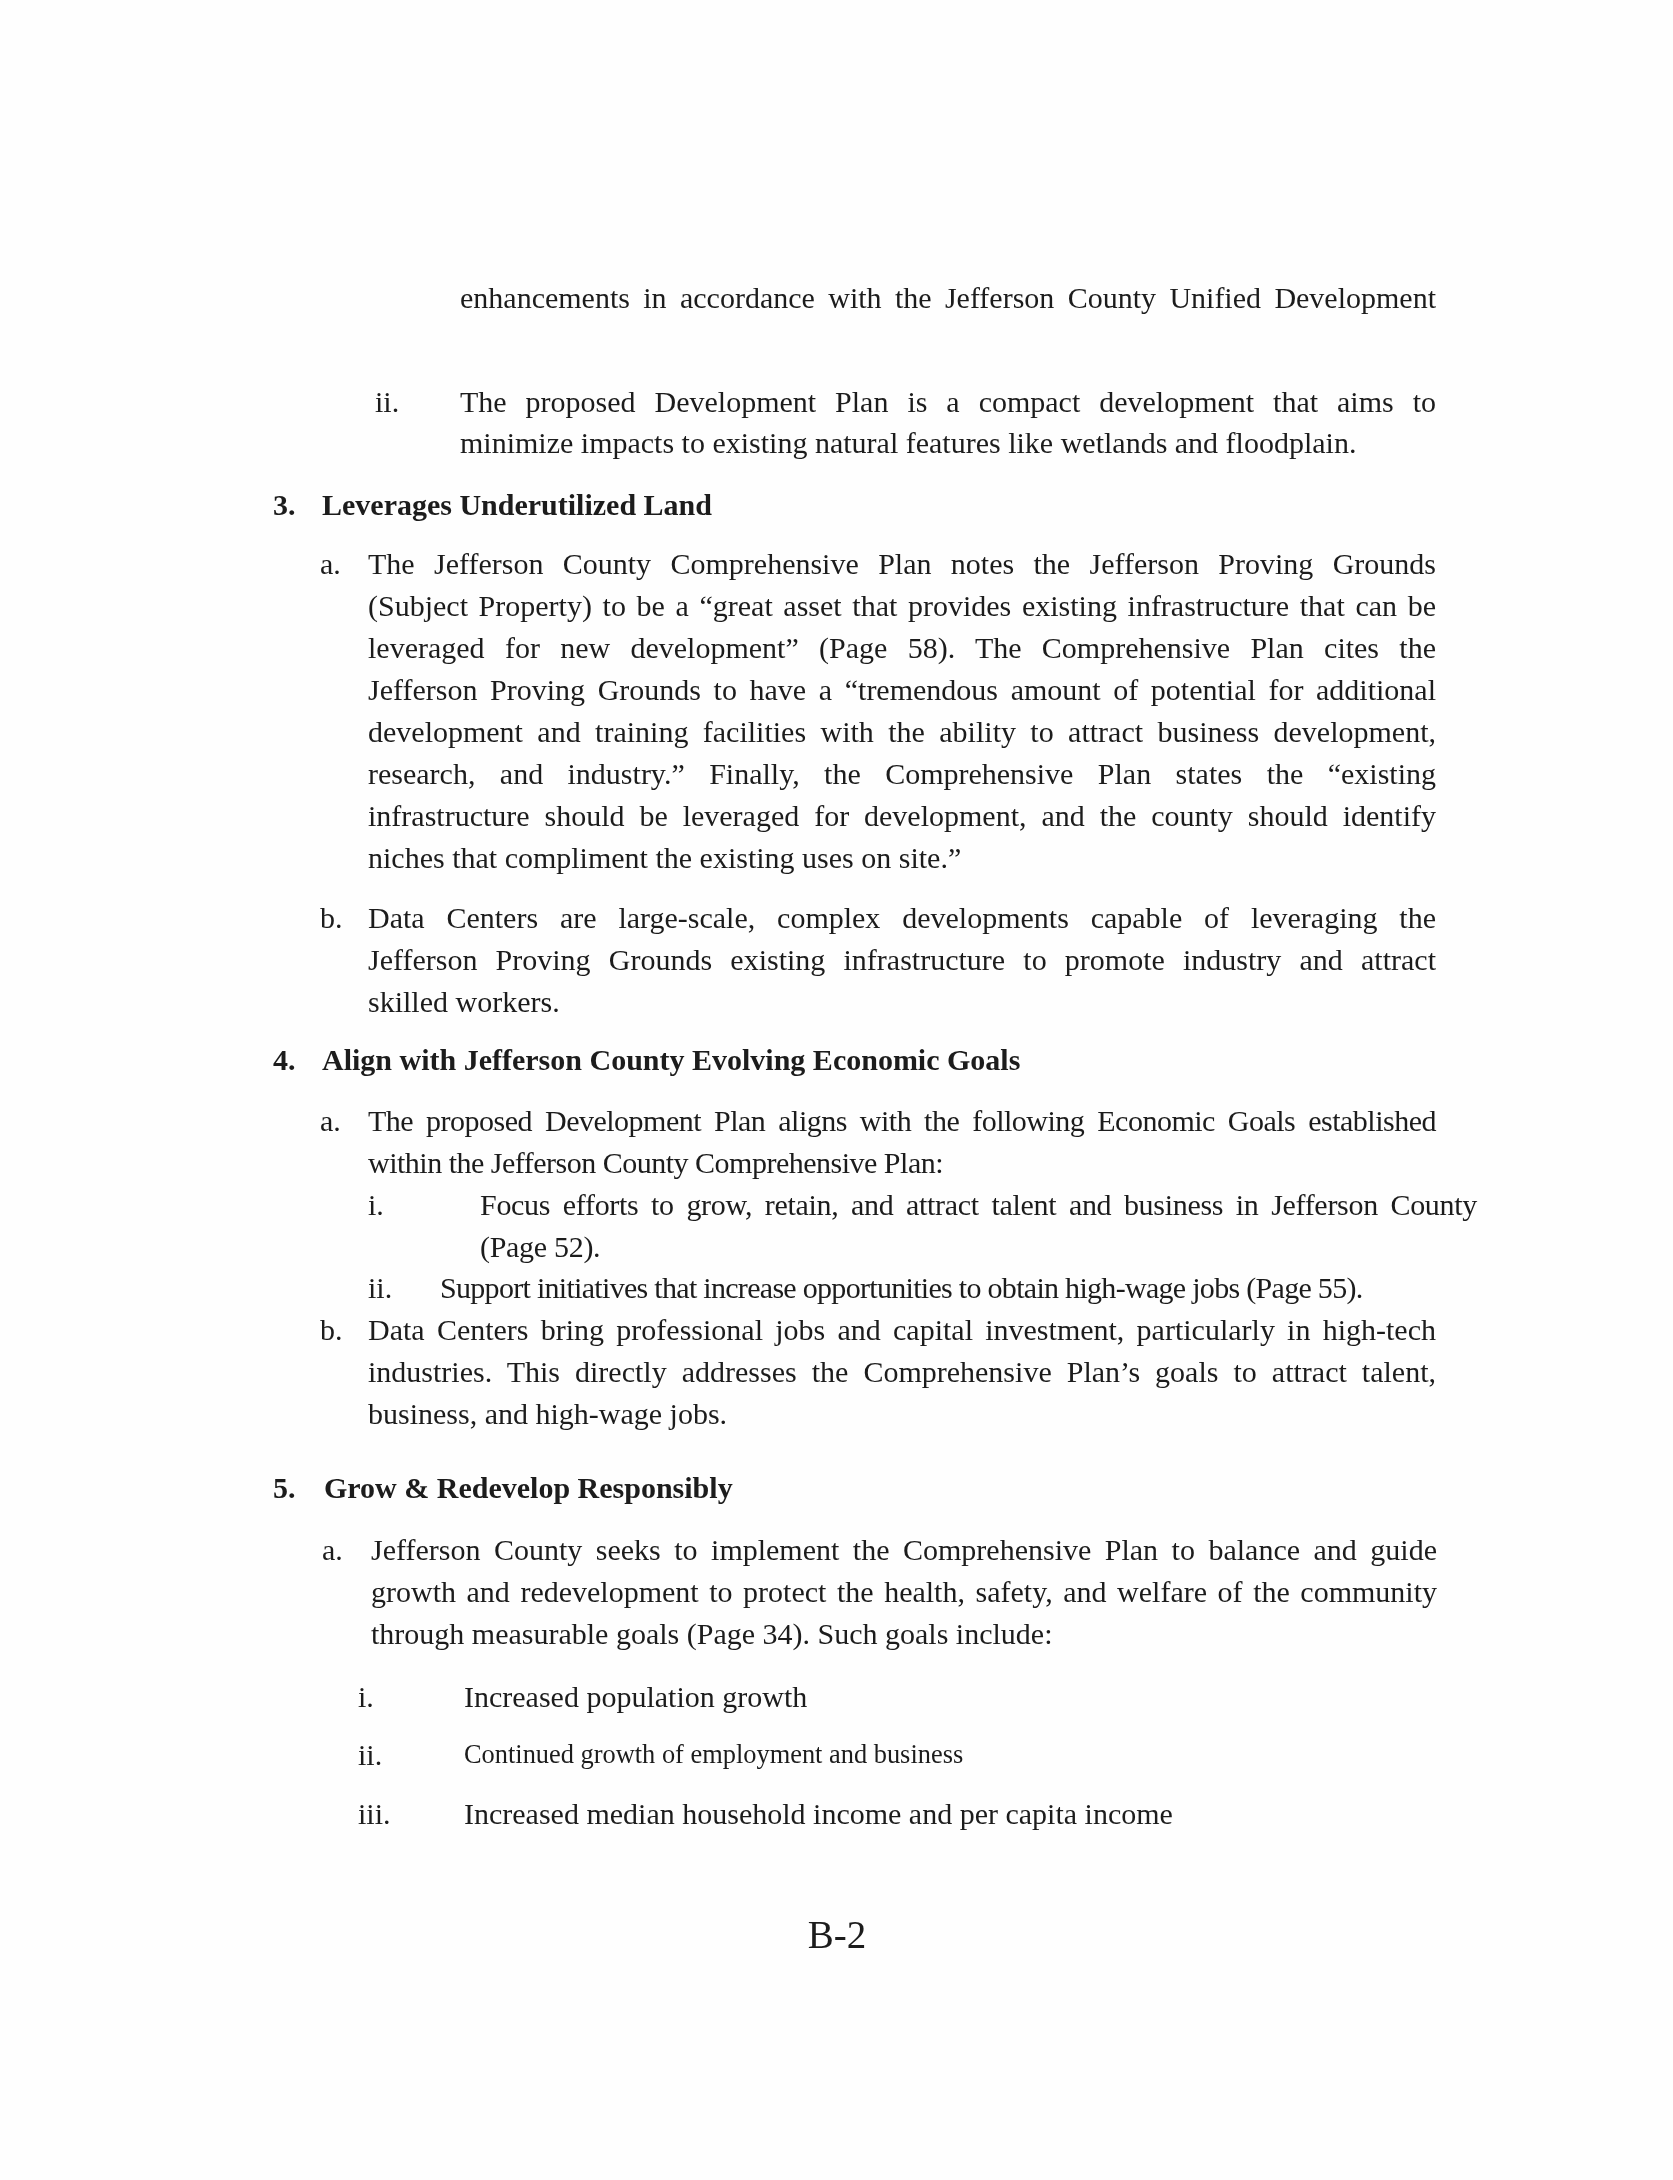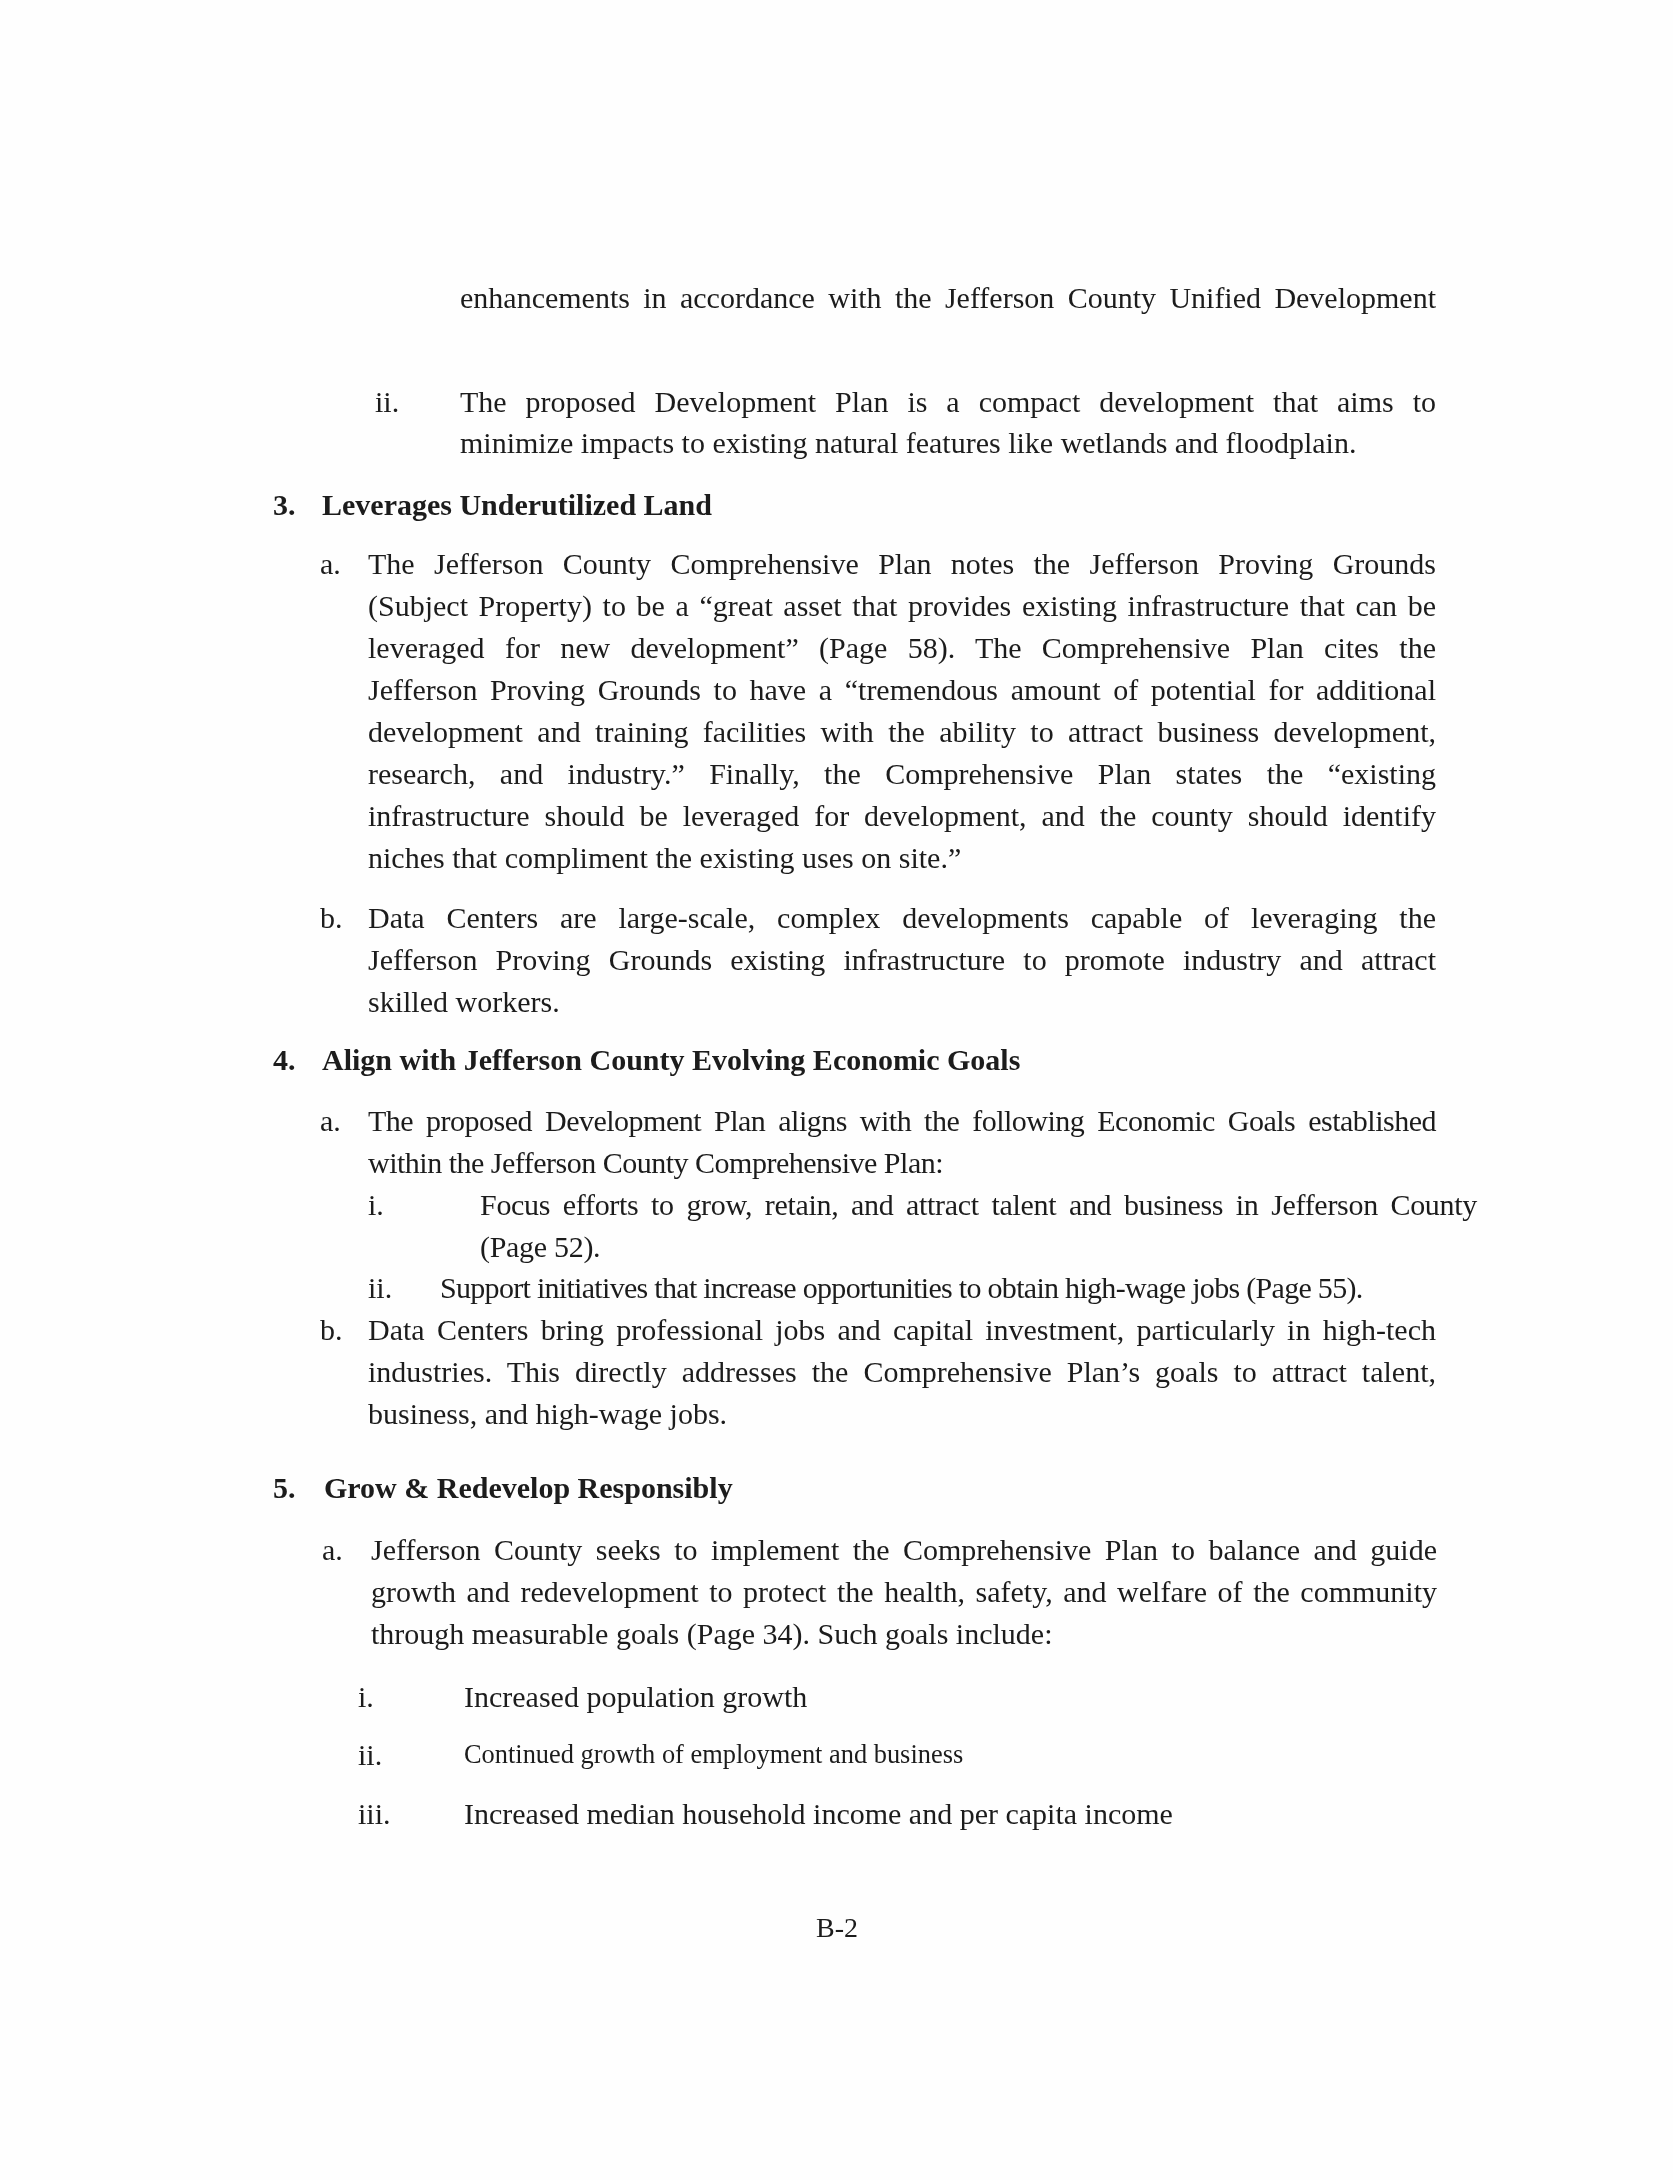--- a/index.html
+++ b/index.html
@@ -20,21 +20,21 @@
   }
   .justify-block span.l { display: block; text-align: justify; text-align-last: justify; }
   .justify-block span.last { display: block; text-align: left; text-align-last: left; }
   .bold { font-weight: bold; }
   .marker { position: absolute; font-size: 30px; line-height: 41px; text-align: left; }
   .small { font-size: 26.4px; }
   .scanline {
     position: absolute; left: 1193px; top: 2170px; width: 477px; height: 1.7px;
     background: #9a9a9a; opacity: 0.7;
   }
-  .footer { position: absolute; left: 0; width: 1674px; text-align: center; font-size: 28px; top: 1896px; }
+  .footer { position: absolute; left: 0; width: 1674px; text-align: center; font-size: 39px; top: 1896px; }
 </style>
 </head>
 <body>
 
 <div class="page">
 
   <div class="justify-block" style="left:460px; top:261px; width:976px; line-height:41px;">
     <span class="l">enhancements in accordance with the Jefferson County Unified Development</span>
   </div>
 

